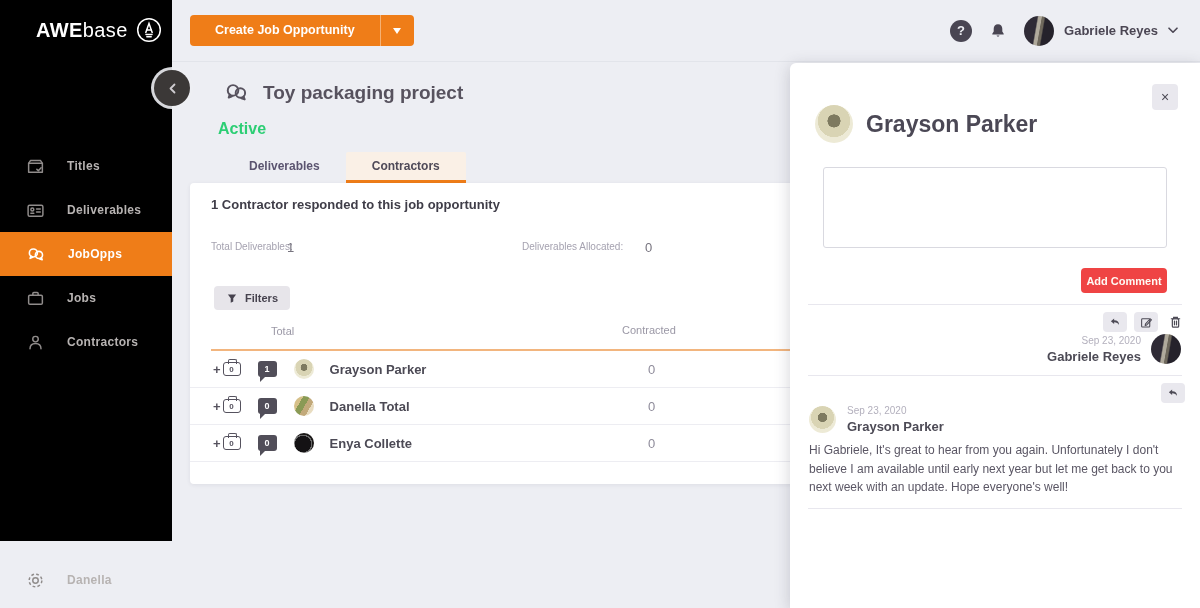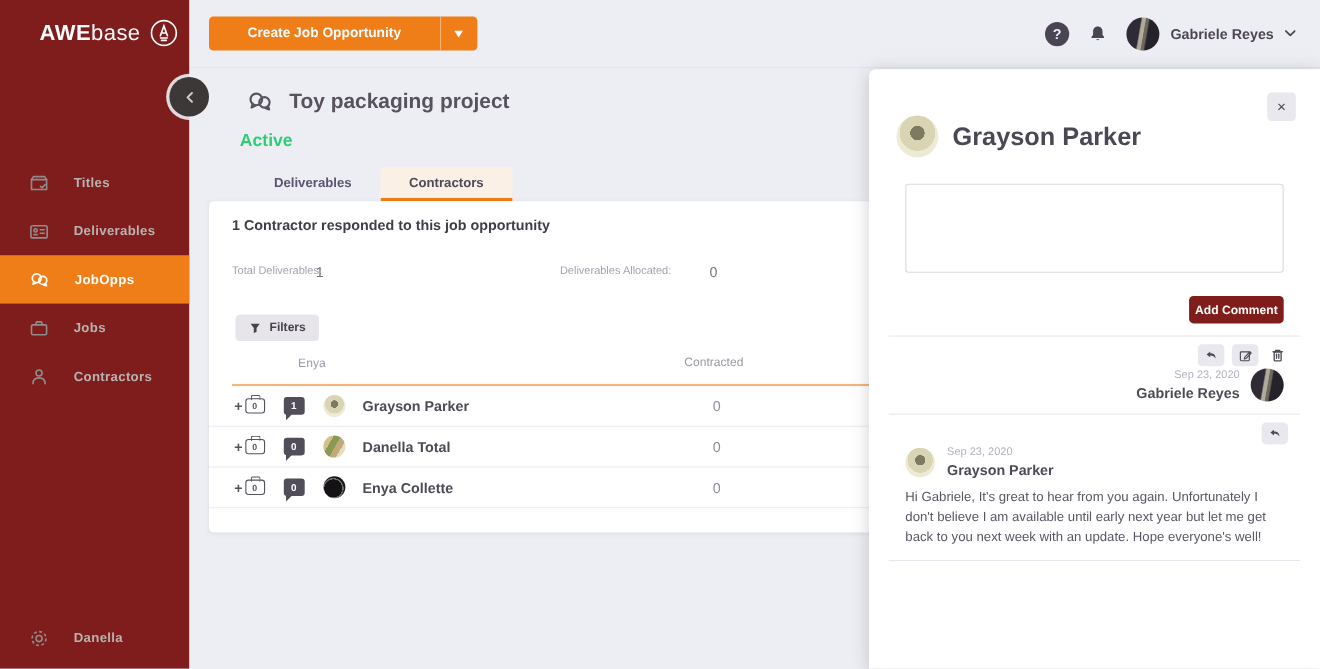--- a/index.html
+++ b/index.html
@@ -1,42 +1,42 @@
 <!DOCTYPE html>
 <html><head>
 <meta charset="utf-8">
 <style>
   * { margin:0; padding:0; box-sizing:border-box; }
   html,body { width:1200px; height:608px; overflow:hidden; }
   body { font-family:"Liberation Sans", sans-serif; background:#edeef3; position:relative; color:#4c4a55; }
   svg { display:block; }
 
   
-  .sidebar { position:absolute; left:0; top:0; width:172px; height:608px; background:#7f1d1d; z-index:5; }
+  .sidebar { position:absolute; left:0; top:0; width:172px; height:541px; background:#000000; z-index:5; }
   .logo { position:absolute; left:36px; top:17px; display:flex; align-items:center; gap:8px; }
   .logo-text { font-size:20px; color:#fff; letter-spacing:.4px; font-weight:400; }
   .logo-text b { font-weight:800; }
   .nav { position:absolute; top:144px; left:0; right:0; }
   .nav-item { height:44px; display:flex; align-items:center; padding-left:26px; gap:22px; color:#b7b3b2; cursor:pointer; }
   .nav-item .ic { color:#908c8b; }
   .nav-item.active { background:#ef7d18; color:#fff; }
   .nav-item.active .ic { color:#fff; }
   .nav-label { font-size:12px; font-weight:700; letter-spacing:.3px; }
   .nav-settings { position:absolute; top:558px; left:0; right:0; }
 
   .collapse-btn { position:absolute; left:154px; top:70px; width:36px; height:36px; border-radius:50%;
     background:#3b3837; z-index:6; display:flex; align-items:center; justify-content:center;
     box-shadow:0 0 0 3px rgba(237,238,243,.9); cursor:pointer; }
 
   
   .content { position:absolute; left:172px; top:0; right:0; bottom:0; }
   .topbar { position:absolute; top:0; left:0; right:0; height:62px; border-bottom:1px solid #e2e4ea;
     display:flex; align-items:center; padding:0 22px 0 18px; }
   .create-btn { display:flex; height:31px; border-radius:4px; overflow:hidden; background:#ef7d18; color:#fff; cursor:pointer; }
-  .create-main { padding:0 35px; font-size:12.5px; font-weight:700; line-height:31px; border-right:1px solid rgba(255,255,255,.4); }
+  .create-main { padding:0 25px; font-size:12.5px; font-weight:700; line-height:31px; border-right:1px solid rgba(255,255,255,.4); }
   .create-caret { width:33px; display:flex; align-items:center; justify-content:center; }
   .caret-down { width:0; height:0; border:4.5px solid transparent; border-top:6px solid #fff; margin-top:5px; }
   .topbar-right { margin-left:auto; display:flex; align-items:center; gap:17px; }
   .help-icon { width:22px; height:22px; border-radius:50%; background:#494552; color:#edeef3; font-size:13px;
     font-weight:700; display:flex; align-items:center; justify-content:center; cursor:pointer; }
   .bell-wrap { cursor:pointer; }
   .user { display:flex; align-items:center; gap:10px; cursor:pointer; }
   .avatar { border-radius:50%; }
   .user-avatar { width:30px; height:30px; }
   .av-gabriele { background:linear-gradient(100deg,#2f2b36 0 38%,#b0aa9c 42% 50%,#6e685c 52% 58%,#25222b 62%); }
@@ -54,21 +54,21 @@
     font-size:12px; font-weight:700; color:#5b5470; cursor:pointer; border-bottom:3px solid transparent; }
   .tab.active { background:#faf0e6; border-bottom-color:#ef7d18; color:#4f4a58; border-radius:2px 2px 0 0; }
 
   
   .card { position:absolute; left:18px; top:183px; width:1000px; height:301px; background:#fff;
     border-radius:4px; box-shadow:0 1px 4px rgba(40,40,60,.08); }
   .summary { position:absolute; left:21px; top:14px; font-size:13px; font-weight:800; color:#3f3d48; }
   .stat-label { position:absolute; font-size:10px; color:#a5a2b0; }
   .stat-value { position:absolute; font-size:13px; color:#77747f; }
   .s1l { left:21px; top:58px; } .s1v { left:97px; top:57px; }
-  .s2l { left:319px; top:58px; } .s2v { left:455px; top:57px; }
+  .s2l { left:332px; top:58px; } .s2v { left:455px; top:57px; }
   .filters-btn { position:absolute; left:24px; top:103px; height:24px; padding:0 12px; display:flex;
     align-items:center; gap:7px; background:#e7e5ea; border-radius:4px; font-size:11px; font-weight:800;
     color:#46424e; cursor:pointer; }
   .thead { position:absolute; font-size:11px; color:#9b98a6; }
   .th-name { left:81px; top:142px; } .th-contracted { left:432px; top:141px; }
   .orange-line { position:absolute; left:21px; right:8px; top:166px; height:2px; background:#f2b57e; }
   .rows { position:absolute; left:0; right:0; top:168px; }
   .row { position:relative; height:37px; display:flex; align-items:center; padding-left:23px;
     border-bottom:1px solid #ededf2; cursor:pointer; }
   .jobs-add { display:flex; align-items:center; color:#55525e; }
@@ -91,24 +91,24 @@
   .panel-close { position:absolute; top:21px; right:22px; width:26px; height:26px; background:#e9e8ee;
     border-radius:4px; display:flex; align-items:center; justify-content:center; font-size:14px;
     color:#4c4a55; cursor:pointer; }
   .panel-header { display:flex; align-items:center; gap:13px; margin:42px 0 0 25px; }
   .panel-avatar { width:38px; height:38px; }
   .panel-title { font-size:23px; font-weight:800; color:#4b4855; }
   .composer { margin:24px 33px 0; }
   .composer textarea { width:100%; height:81px; border:1px solid #d9d9e0; border-radius:3px; resize:none;
     padding:8px; font:12px "Liberation Sans",sans-serif; color:#4c4a55; outline:none; }
   .composer-actions { display:flex; justify-content:flex-end; margin:16px 33px 0; }
-  .add-comment { width:86px; height:25px; background:#7f1d1d; border:none; border-radius:4px; color:#fefaf4;
+  .add-comment { width:86px; height:25px; background:#ef4444; border:none; border-radius:4px; color:#fefaf4;
     font-size:11px; font-weight:700; font-family:inherit; }
   .p-divider { border-top:1px solid #e8e7ee; margin:11px 18px 0; }
-  .comment { padding:7px 33px 0; }
+  .comment { padding:7px 19px 0; }
   .c-actions { display:flex; justify-content:flex-end; align-items:center; gap:7px; margin-right:-4px; }
   .icon-btn { width:24px; height:20px; background:#e9e8ee; border-radius:4px; display:flex;
     align-items:center; justify-content:center; cursor:pointer; }
   .icon-plain { width:20px; height:20px; display:flex; align-items:center; justify-content:center; cursor:pointer; }
   .c-meta-right { display:flex; justify-content:flex-end; align-items:center; gap:10px; margin-top:2px; }
   .c-meta-left { display:flex; align-items:center; gap:11px; margin-top:2px; }
   .c-date { font-size:10px; color:#b3b0bd; }
   .c-author { font-size:13px; font-weight:800; color:#4c4a55; margin-top:3px; }
   .ta-right { text-align:right; }
   .c-avatar-lg { width:30px; height:30px; }
@@ -264,21 +264,21 @@
 
     <div class="filters-btn">
       <span>
         <svg width="12" height="13" viewBox="0 0 16 16" fill="#46424e">
           <path d="M2.5 2.5 h11 L9.7 7.6 V12 L6.3 13.8 V7.6 Z"></path>
         </svg>
       </span>
       <span>Filters</span>
     </div>
 
-    <div class="thead th-name">Enya</div>
+    <div class="thead th-name">Total</div>
     <div class="thead th-contracted">Contracted</div>
     <div class="orange-line"></div>
 
     <div class="rows">
       <div class="row">
         <span class="jobs-add">
           <span class="plus">+</span>
           <span class="briefcase-badge">0</span>
         </span>
         <span class="msg-badge">1</span>

